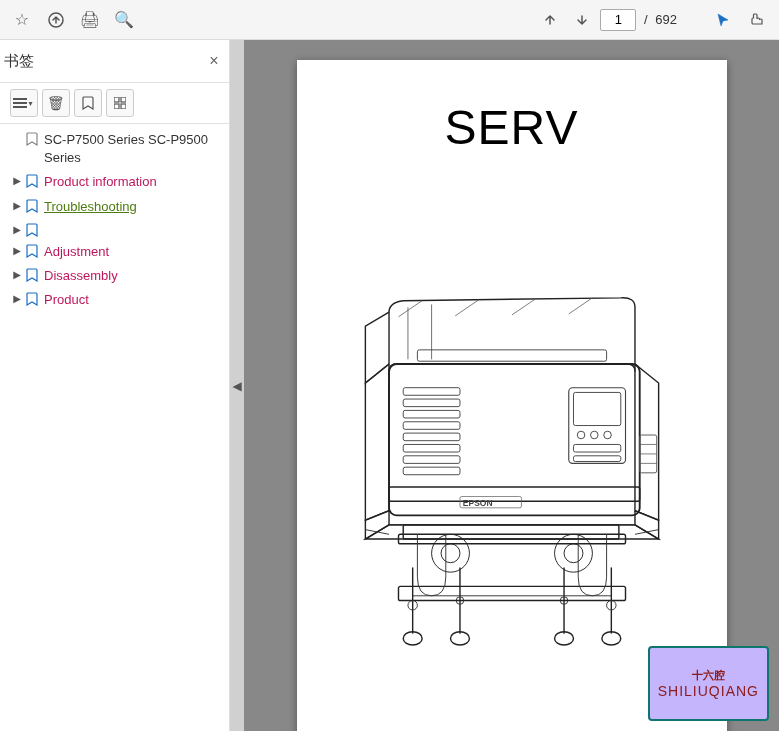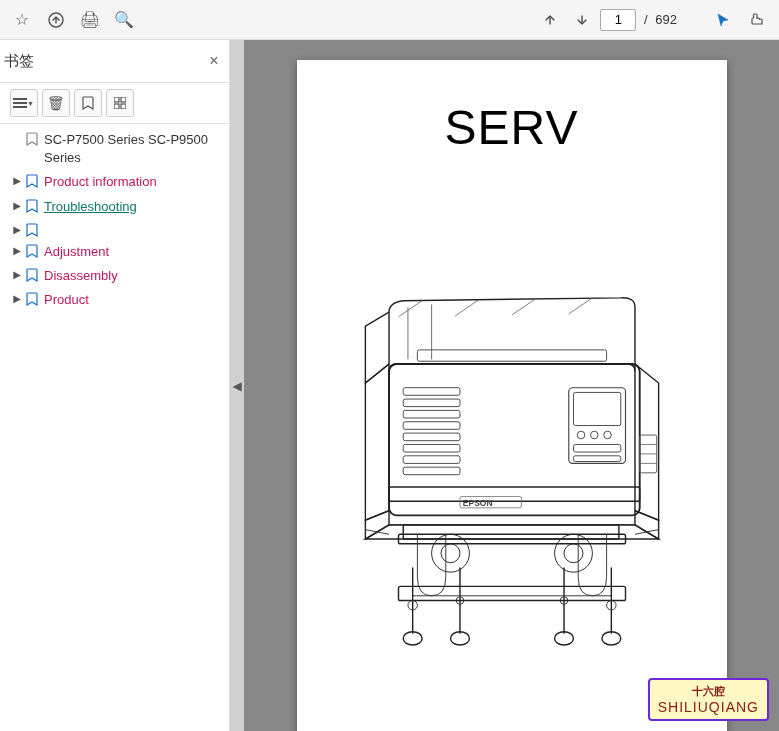--- a/index.html
+++ b/index.html
@@ -171,21 +171,21 @@
     }
     .bookmark-label {
       color: #be185d;
       line-height: 1.4;
     }
     .bookmark-label.black {
       color: #333;
       font-weight: 500;
     }
     .bookmark-label.active-item {
-      color: #0f766e;
+      color: #4d7c0f;
       text-decoration: underline;
     }
 
     
     .collapse-handle {
       width: 14px;
       background: #d0d0d0;
       display: flex;
       align-items: center;
       justify-content: center;
@@ -233,24 +233,24 @@
     }
 
     
     .watermark {
       position: fixed;
       bottom: 10px;
       right: 10px;
       z-index: 100;
     }
     .watermark-box {
-      background: #fef9c3;
-      border: 2px solid #6d28d9;
+      background: #c4b5fd;
+      border: 2px solid #0f766e;
       border-radius: 4px;
-      padding: 4px 8px;
+      padding: 20px 8px;
       text-align: center;
     }
     .watermark-text1 {
       font-size: 11px;
       font-weight: bold;
       color: #8b1a1a;
       display: block;
     }
     .watermark-text2 {
       font-size: 14px;

